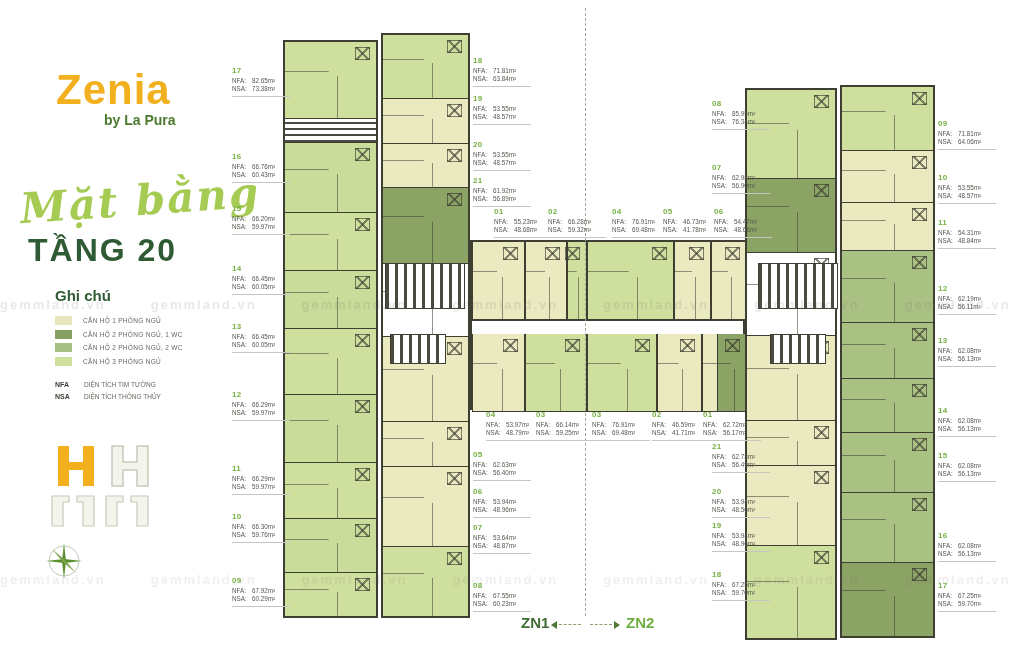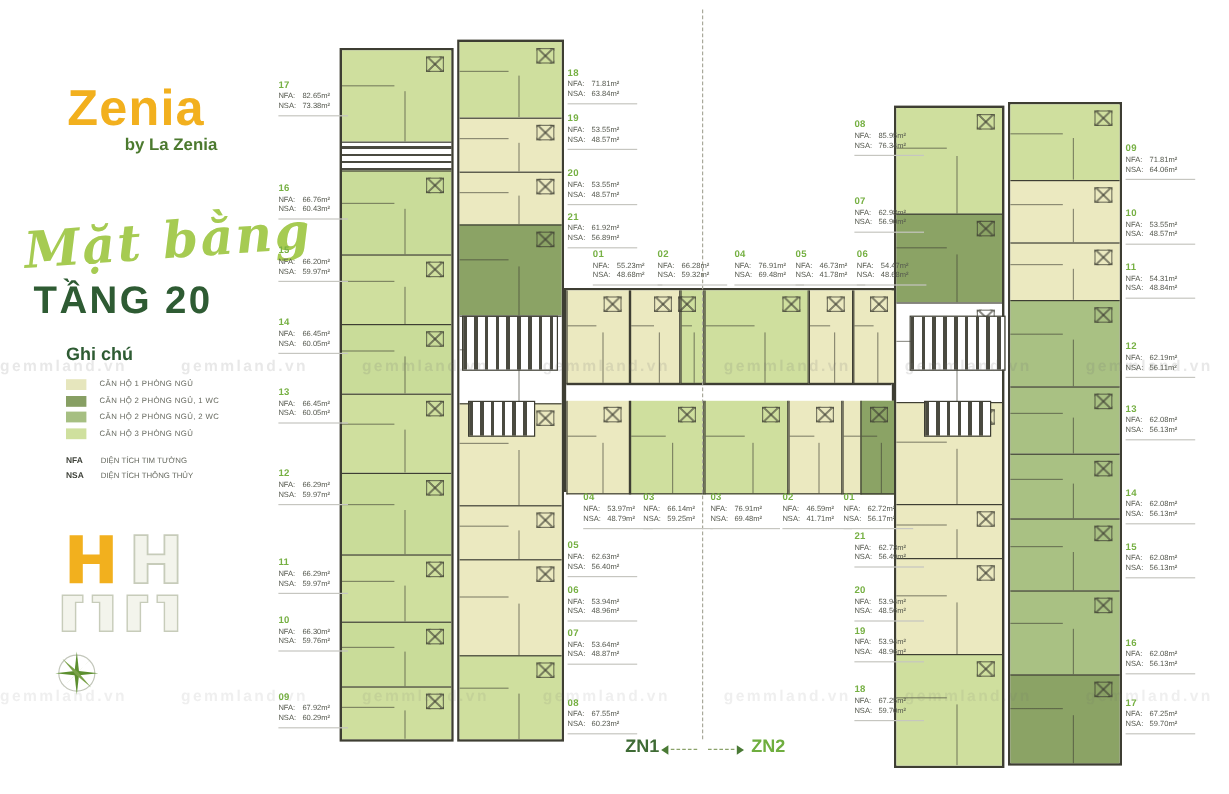--- a/index.html
+++ b/index.html
@@ -64,21 +64,21 @@
   .zn1c{color:#3f6b35;} .zn2c{color:#6fae3f;}
   .zn-dash{top:624px;height:0;border-top:1px dashed #8aa26a;z-index:6;}
   .zn-arrow{top:621px;width:0;height:0;border-top:4px solid transparent;border-bottom:4px solid transparent;z-index:6;}
   .zn-arrow.left{border-right:6px solid #4a7a35;}
   .zn-arrow.right{border-left:6px solid #4a7a35;}
 </style>
 </head>
 <body>
 
 <div class="abs logo-main">Zenia</div>
-<div class="abs logo-sub">by La Zenia</div>
+<div class="abs logo-sub">by La Pura</div>
 <div class="abs title-script">Mặt bằng</div>
 <div class="abs title-floor">TẦNG 20</div>
 
 <div class="abs legend">
   <div class="legend-title">Ghi chú</div>
   <div class="lrow">
     <span class="lsw" style="background: rgb(230, 230, 189);"></span>
     <span class="ltext">CĂN HỘ 1 PHÒNG NGỦ</span>
   </div>
   <div class="lrow">

